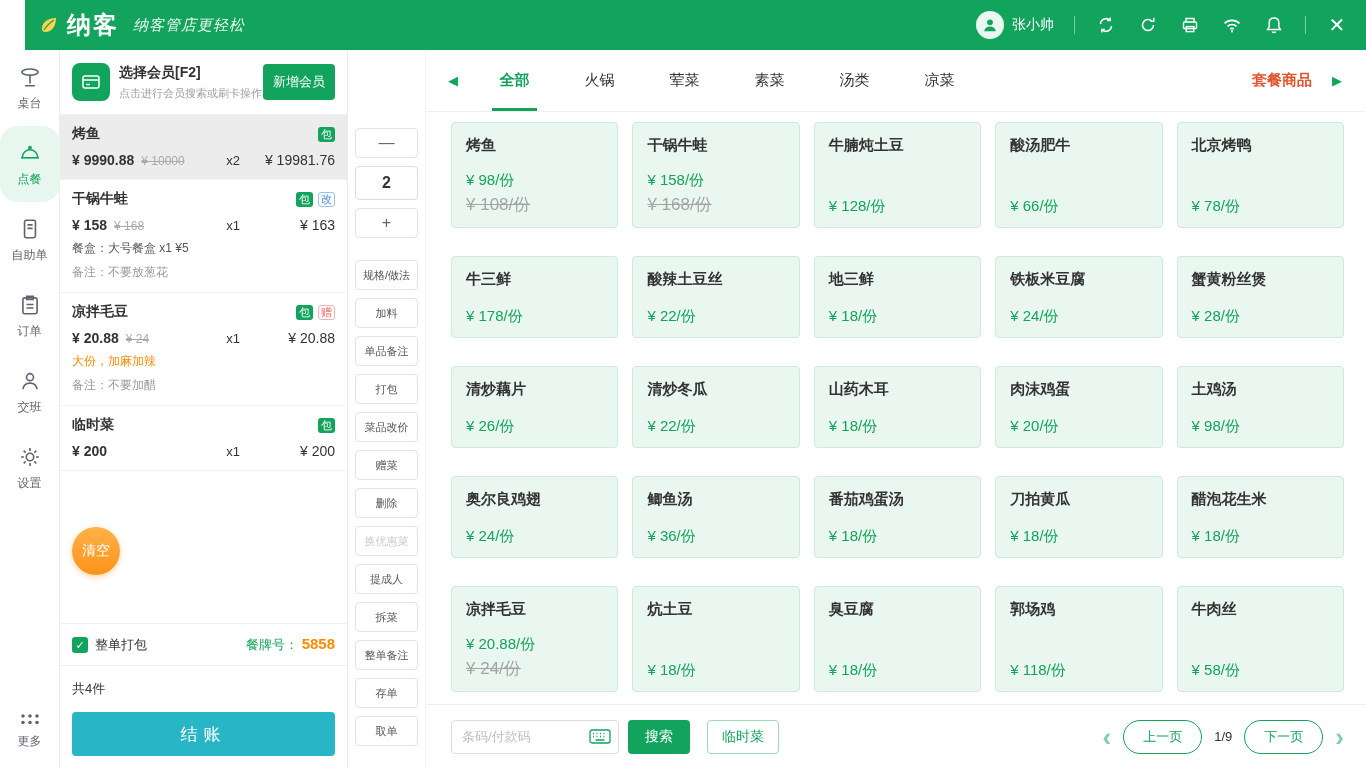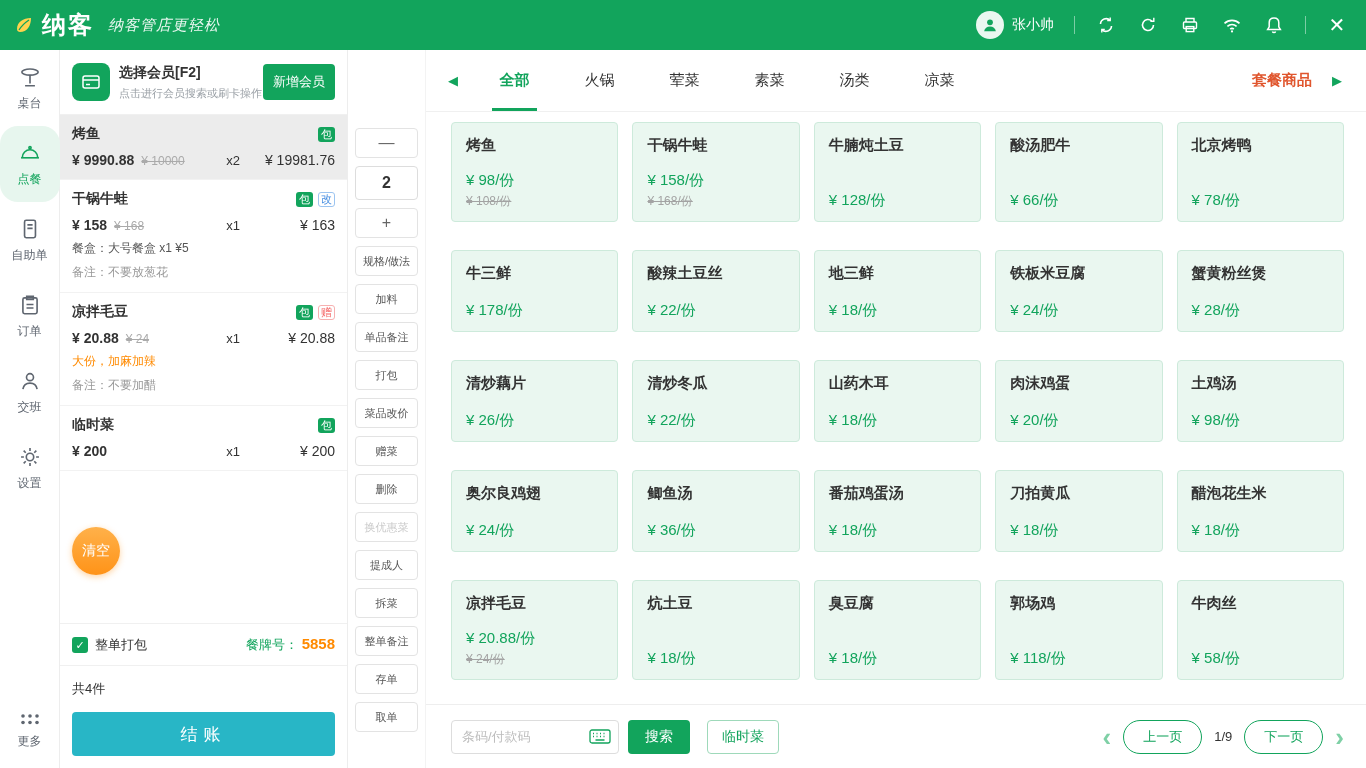--- a/index.html
+++ b/index.html
@@ -1,21 +1,21 @@
 <!DOCTYPE html>
 <html><head>
 <meta charset="utf-8">
 <style>
   html,body{width:1366px;height:768px;margin:0;overflow:hidden;background:#fff;
     font-family:"Liberation Sans","DejaVu Sans",sans-serif;font-size:13px;color:#333;}
   *{box-sizing:border-box;}
   .clickable{cursor:pointer;}
 
   
-  .topbar{height:50px;background:#12a45c;display:flex;align-items:center;padding:0 18px 0 14px;color:#fff;}
+  .topbar{height:50px;background:#12a45c;display:flex;align-items:center;padding:0 18px 0 14px;color:#fff;margin-left:25px;}
   .brand{display:flex;align-items:center;gap:8px;}
   .brand-name{font-size:24px;font-weight:bold;letter-spacing:2px;}
   .brand-slogan{font-size:15px;font-style:italic;opacity:.92;margin-left:6px;letter-spacing:1px;}
   .topbar-right{margin-left:auto;display:flex;align-items:center;gap:20px;}
   .tb-user{display:flex;align-items:center;gap:8px;}
   .avatar{width:28px;height:28px;border-radius:50%;background:#eaf7f0;display:flex;align-items:center;justify-content:center;}
   .tb-name{font-size:14px;}
   .tb-div{width:1px;height:18px;background:rgba(255,255,255,.45);}
   .tb-icon{width:22px;height:22px;display:flex;align-items:center;justify-content:center;}
   .tb-close{font-size:20px;line-height:1;}
@@ -93,21 +93,21 @@
   .cat.active{color:#12a45c;font-weight:bold;}
   .cat.active::after{content:"";position:absolute;left:20px;right:20px;bottom:0;height:3px;background:#12a45c;}
   .combo{margin-left:auto;display:flex;align-items:center;color:#e0562e;font-weight:bold;font-size:15px;padding:0 6px;}
 
   .menu-wrap{flex:1;overflow:hidden;padding:10px 22px 8px 25px;}
   .menu-grid{display:grid;grid-template-columns:repeat(5,1fr);gap:28px 14px;}
   .card{background:#eaf7f0;border:1px solid #cdeadb;border-radius:4px;padding:13px 14px 11px;min-height:82px;
     display:flex;flex-direction:column;}
   .card-name{font-size:15px;font-weight:600;color:#333;}
   .card-price{margin-top:auto;padding-top:16px;color:#12a45c;font-size:15px;}
-  .card-orig{color:#a3a3a3;font-size:12px;text-decoration:line-through;margin-top:3px;}
+  .card-orig{color:#a3a3a3;font-size:17px;text-decoration:line-through;margin-top:3px;}
 
   .bottombar{height:64px;border-top:1px solid #eee;display:flex;align-items:center;gap:9px;padding:0 22px 0 25px;}
   .search-box{position:relative;}
   .search-box input{width:168px;height:34px;border:1px solid #ddd;border-radius:4px;padding:0 36px 0 10px;font-size:13px;color:#333;outline:none;
     font-family:"Liberation Sans","DejaVu Sans",sans-serif;}
   .search-box input::placeholder{color:#bdbdbd;}
   .kb-icon{position:absolute;right:8px;top:9px;}
   .search-btn{height:34px;padding:0 17px;background:#12a45c;border:none;border-radius:4px;color:#fff;font-size:14px;}
   .temp-btn{height:34px;padding:0 14px;background:#fff;border:1px solid #9ed9ba;border-radius:4px;color:#12a45c;font-size:14px;margin-left:8px;}
   .pager{margin-left:auto;display:flex;align-items:center;gap:12px;}
@@ -365,21 +365,21 @@
         <span class="count">共4件</span>
       </div>
       <button class="checkout clickable">结账</button>
     </div>
   </section>
 
   <section class="tools">
     <button class="tool-btn sign clickable">—</button>
     <div class="qty-display">2</div>
     <button class="tool-btn sign clickable">+</button>
-    <div style="display:flex;flex-direction:column;gap:8px;">
+    <div style="display:flex;flex-direction:column;gap:8px;margin-top:14px;">
 
         <button class="tool-btn clickable">规格/做法</button>
 
         <button class="tool-btn clickable">加料</button>
 
         <button class="tool-btn clickable">单品备注</button>
 
         <button class="tool-btn clickable">打包</button>
 
         <button class="tool-btn clickable">菜品改价</button>

